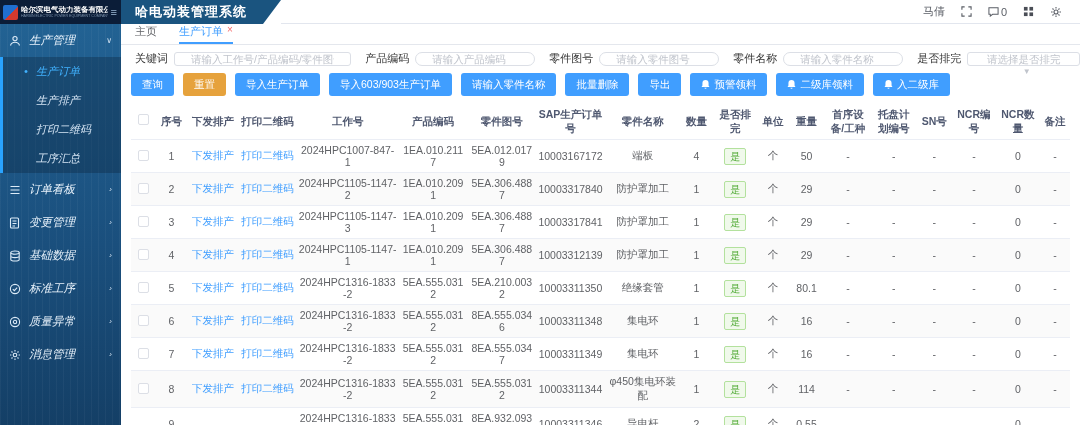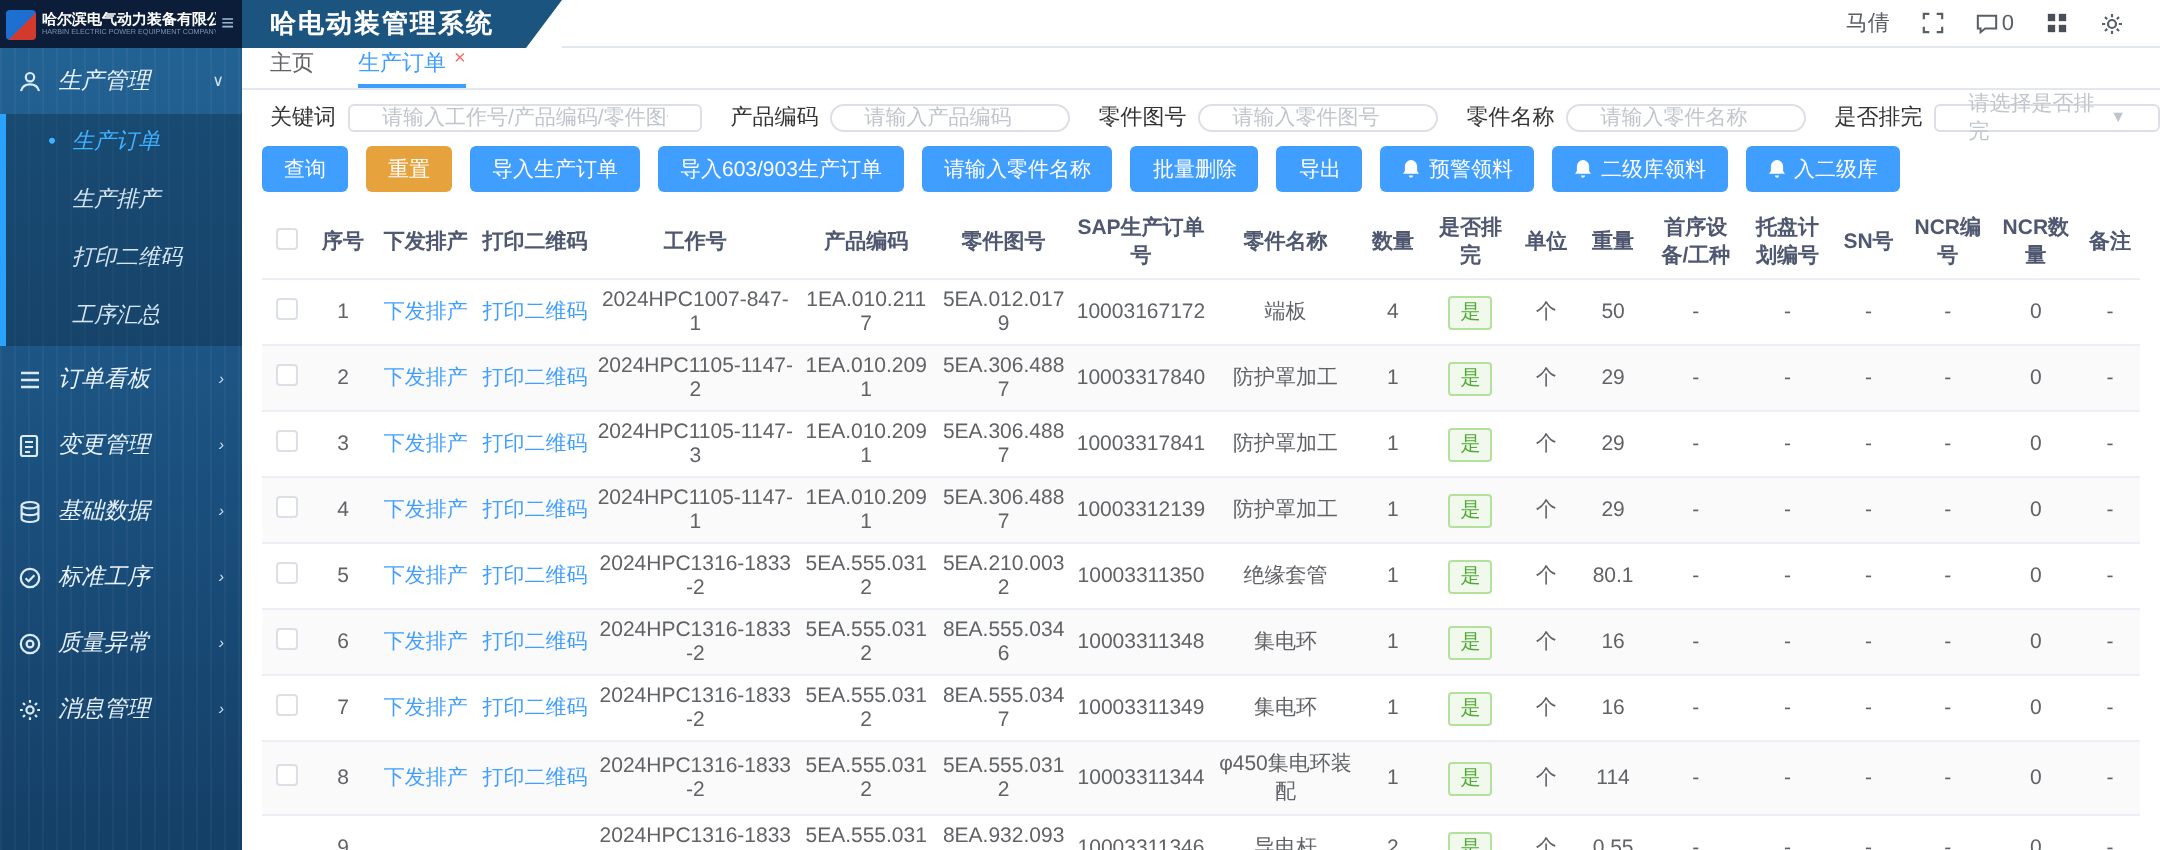--- a/index.html
+++ b/index.html
@@ -51,21 +51,21 @@
   
   .filters { display:flex; align-items:center; padding:6px 0 0 10px; font-size:11px; color:#333; }
   .filters label { margin:0 6px 0 14px; white-space:nowrap; }
   .filters label:first-child { margin-left:4px; }
   .f-input, .f-select { height:14px; border:1px solid #dcdfe6; border-radius:3px;
     padding:0 16px; font-size:10.5px; color:#606266; background:#fff; outline:none;
     font-family:inherit; }
   .f-input::placeholder { color:#c0c4cc; }
   .f-select { display:flex; align-items:center; justify-content:space-between; color:#c0c4cc; cursor:pointer; }
   .f-select .caret { color:#c0c4cc; font-size:8px; margin-left:6px; }
-  .w-key { width:205px; } .w-sm { width:120px;border-radius:11px; } .w-sel { width:128px; }
+  .w-key { width:205px; } .w-sm { width:120px;border-radius:11px; } .w-sel { width:128px;flex-direction:column; }
 
   
   .toolbar { display:flex; gap:9px; margin:7px 0 0 10px; }
   .btn { height:23px; padding:0 11px; border:none; border-radius:3px; background:#409eff;
     color:#fff; font-size:10.5px; cursor:pointer; display:flex; align-items:center; gap:4px;
     font-family:inherit; white-space:nowrap; }
   .btn.warn { background:#e6a23c; }
   .btn svg { display:block; }
 
   

